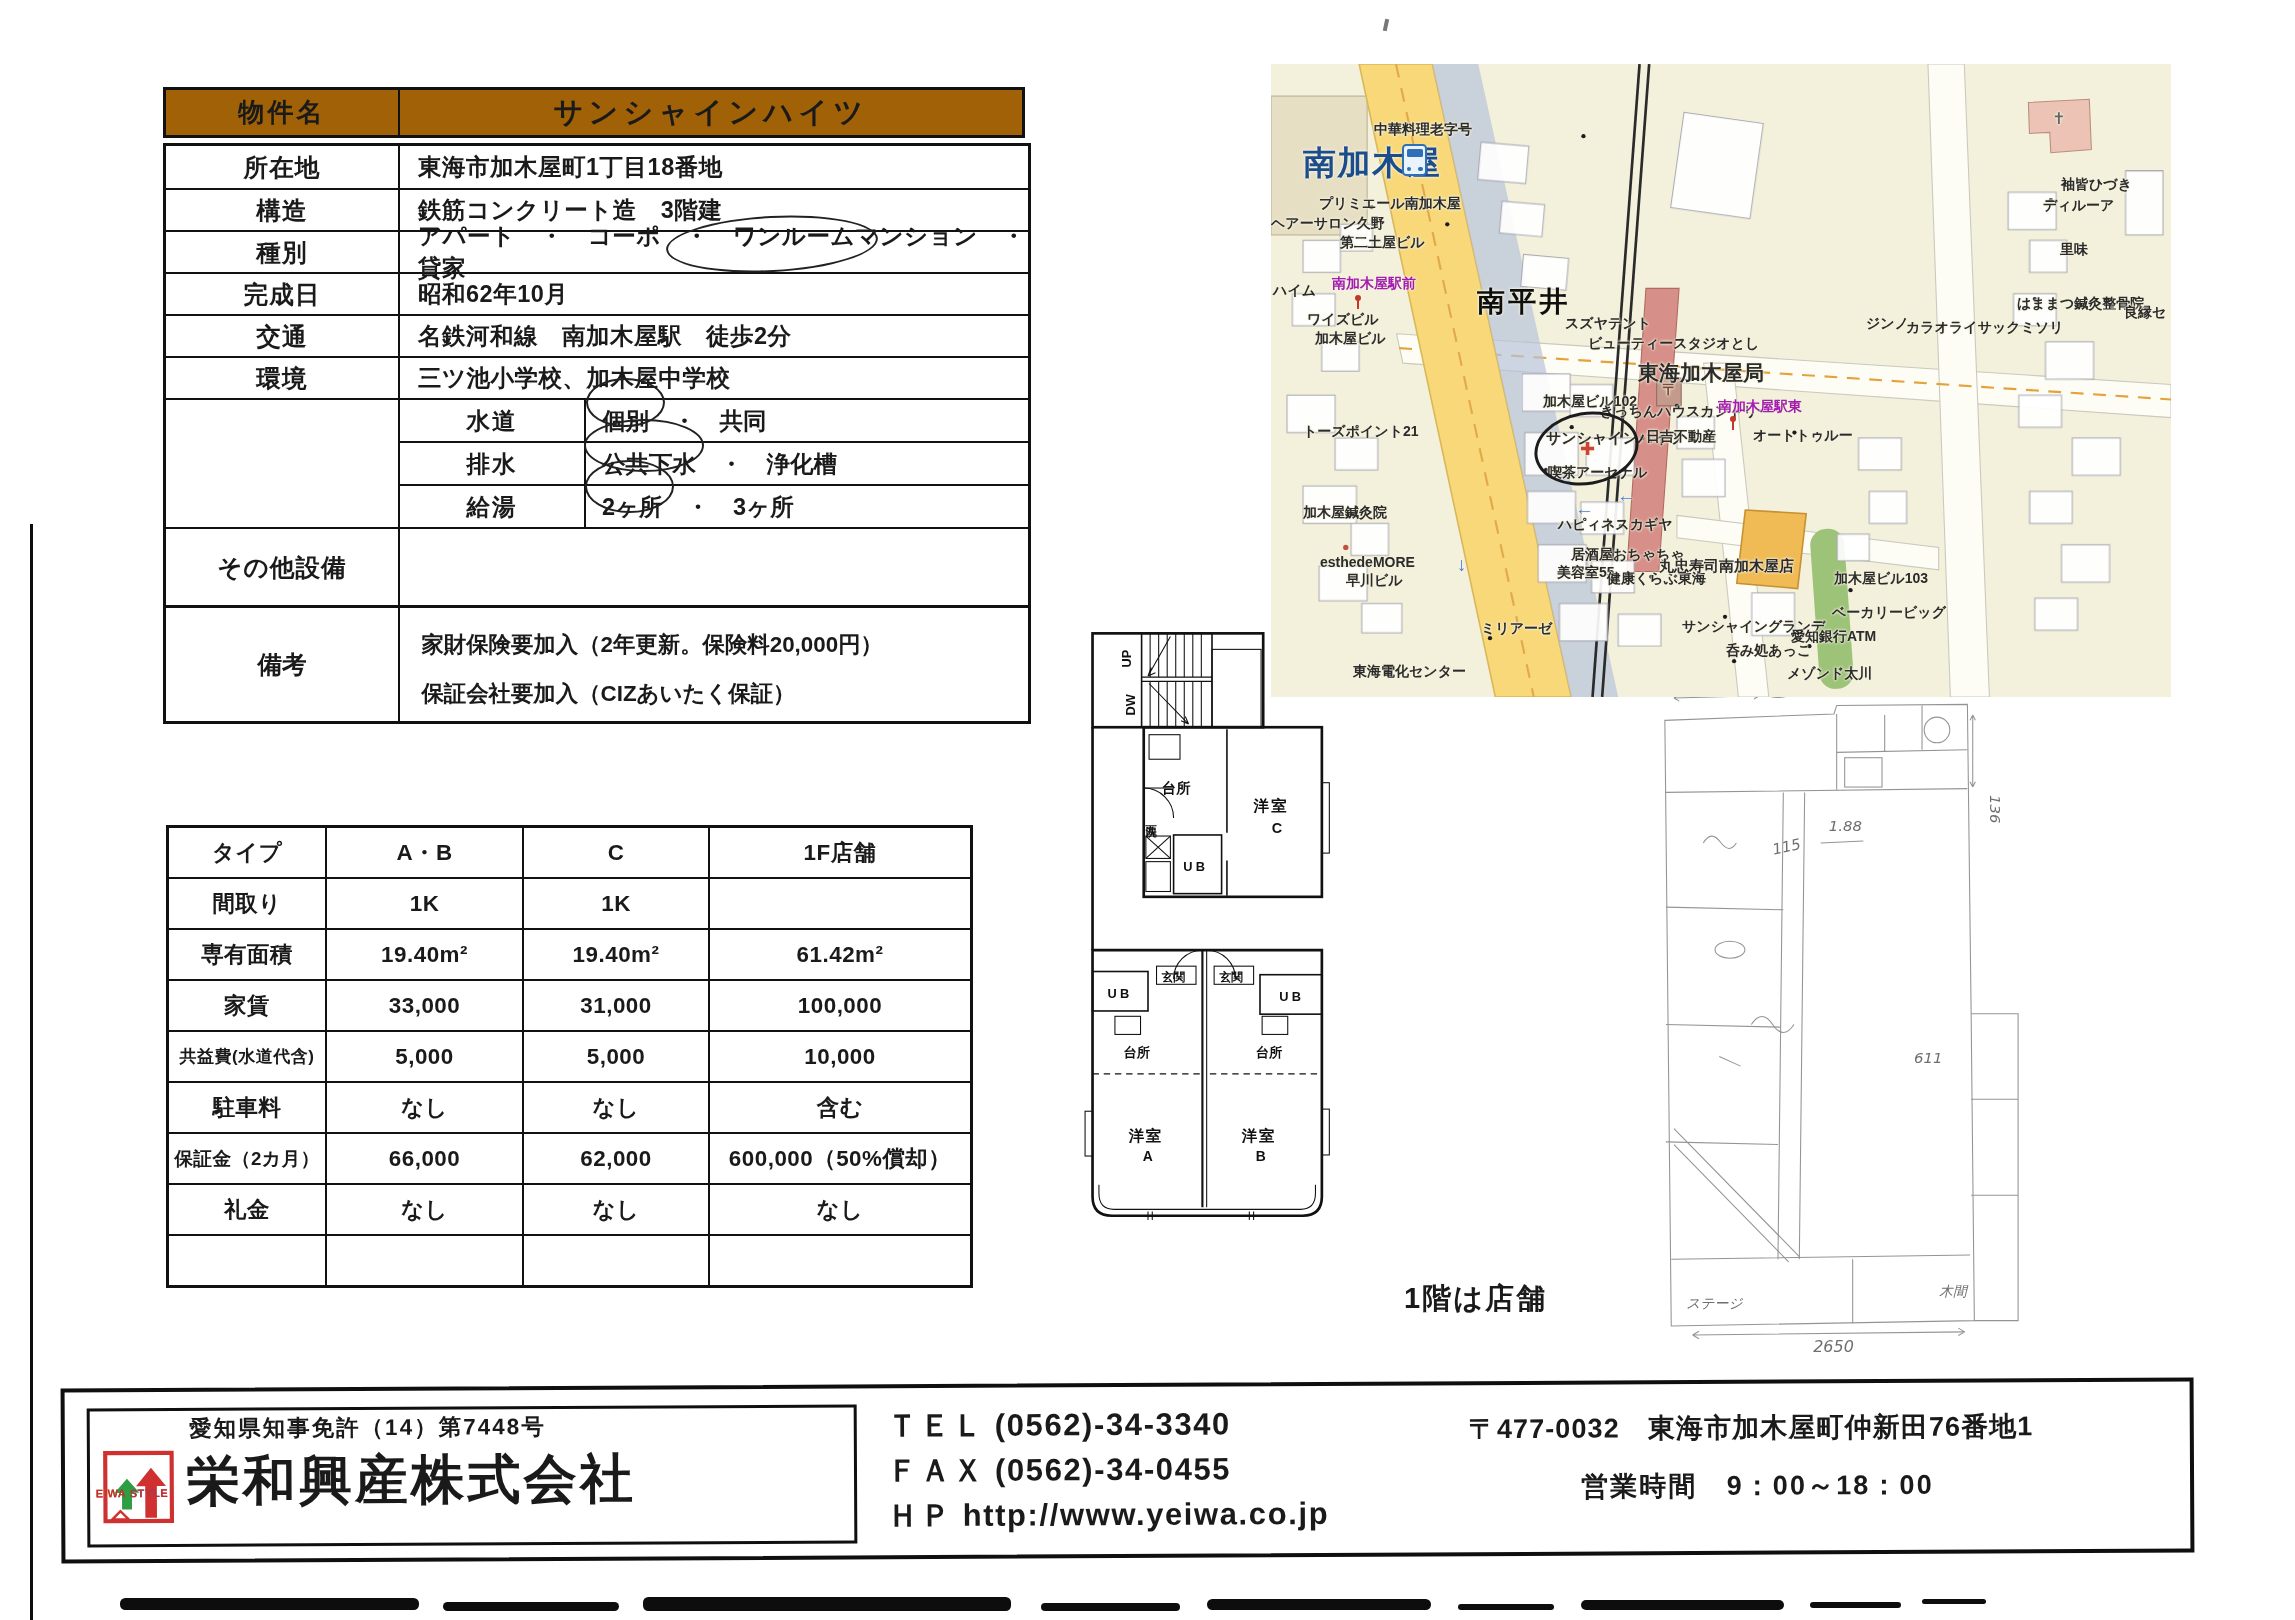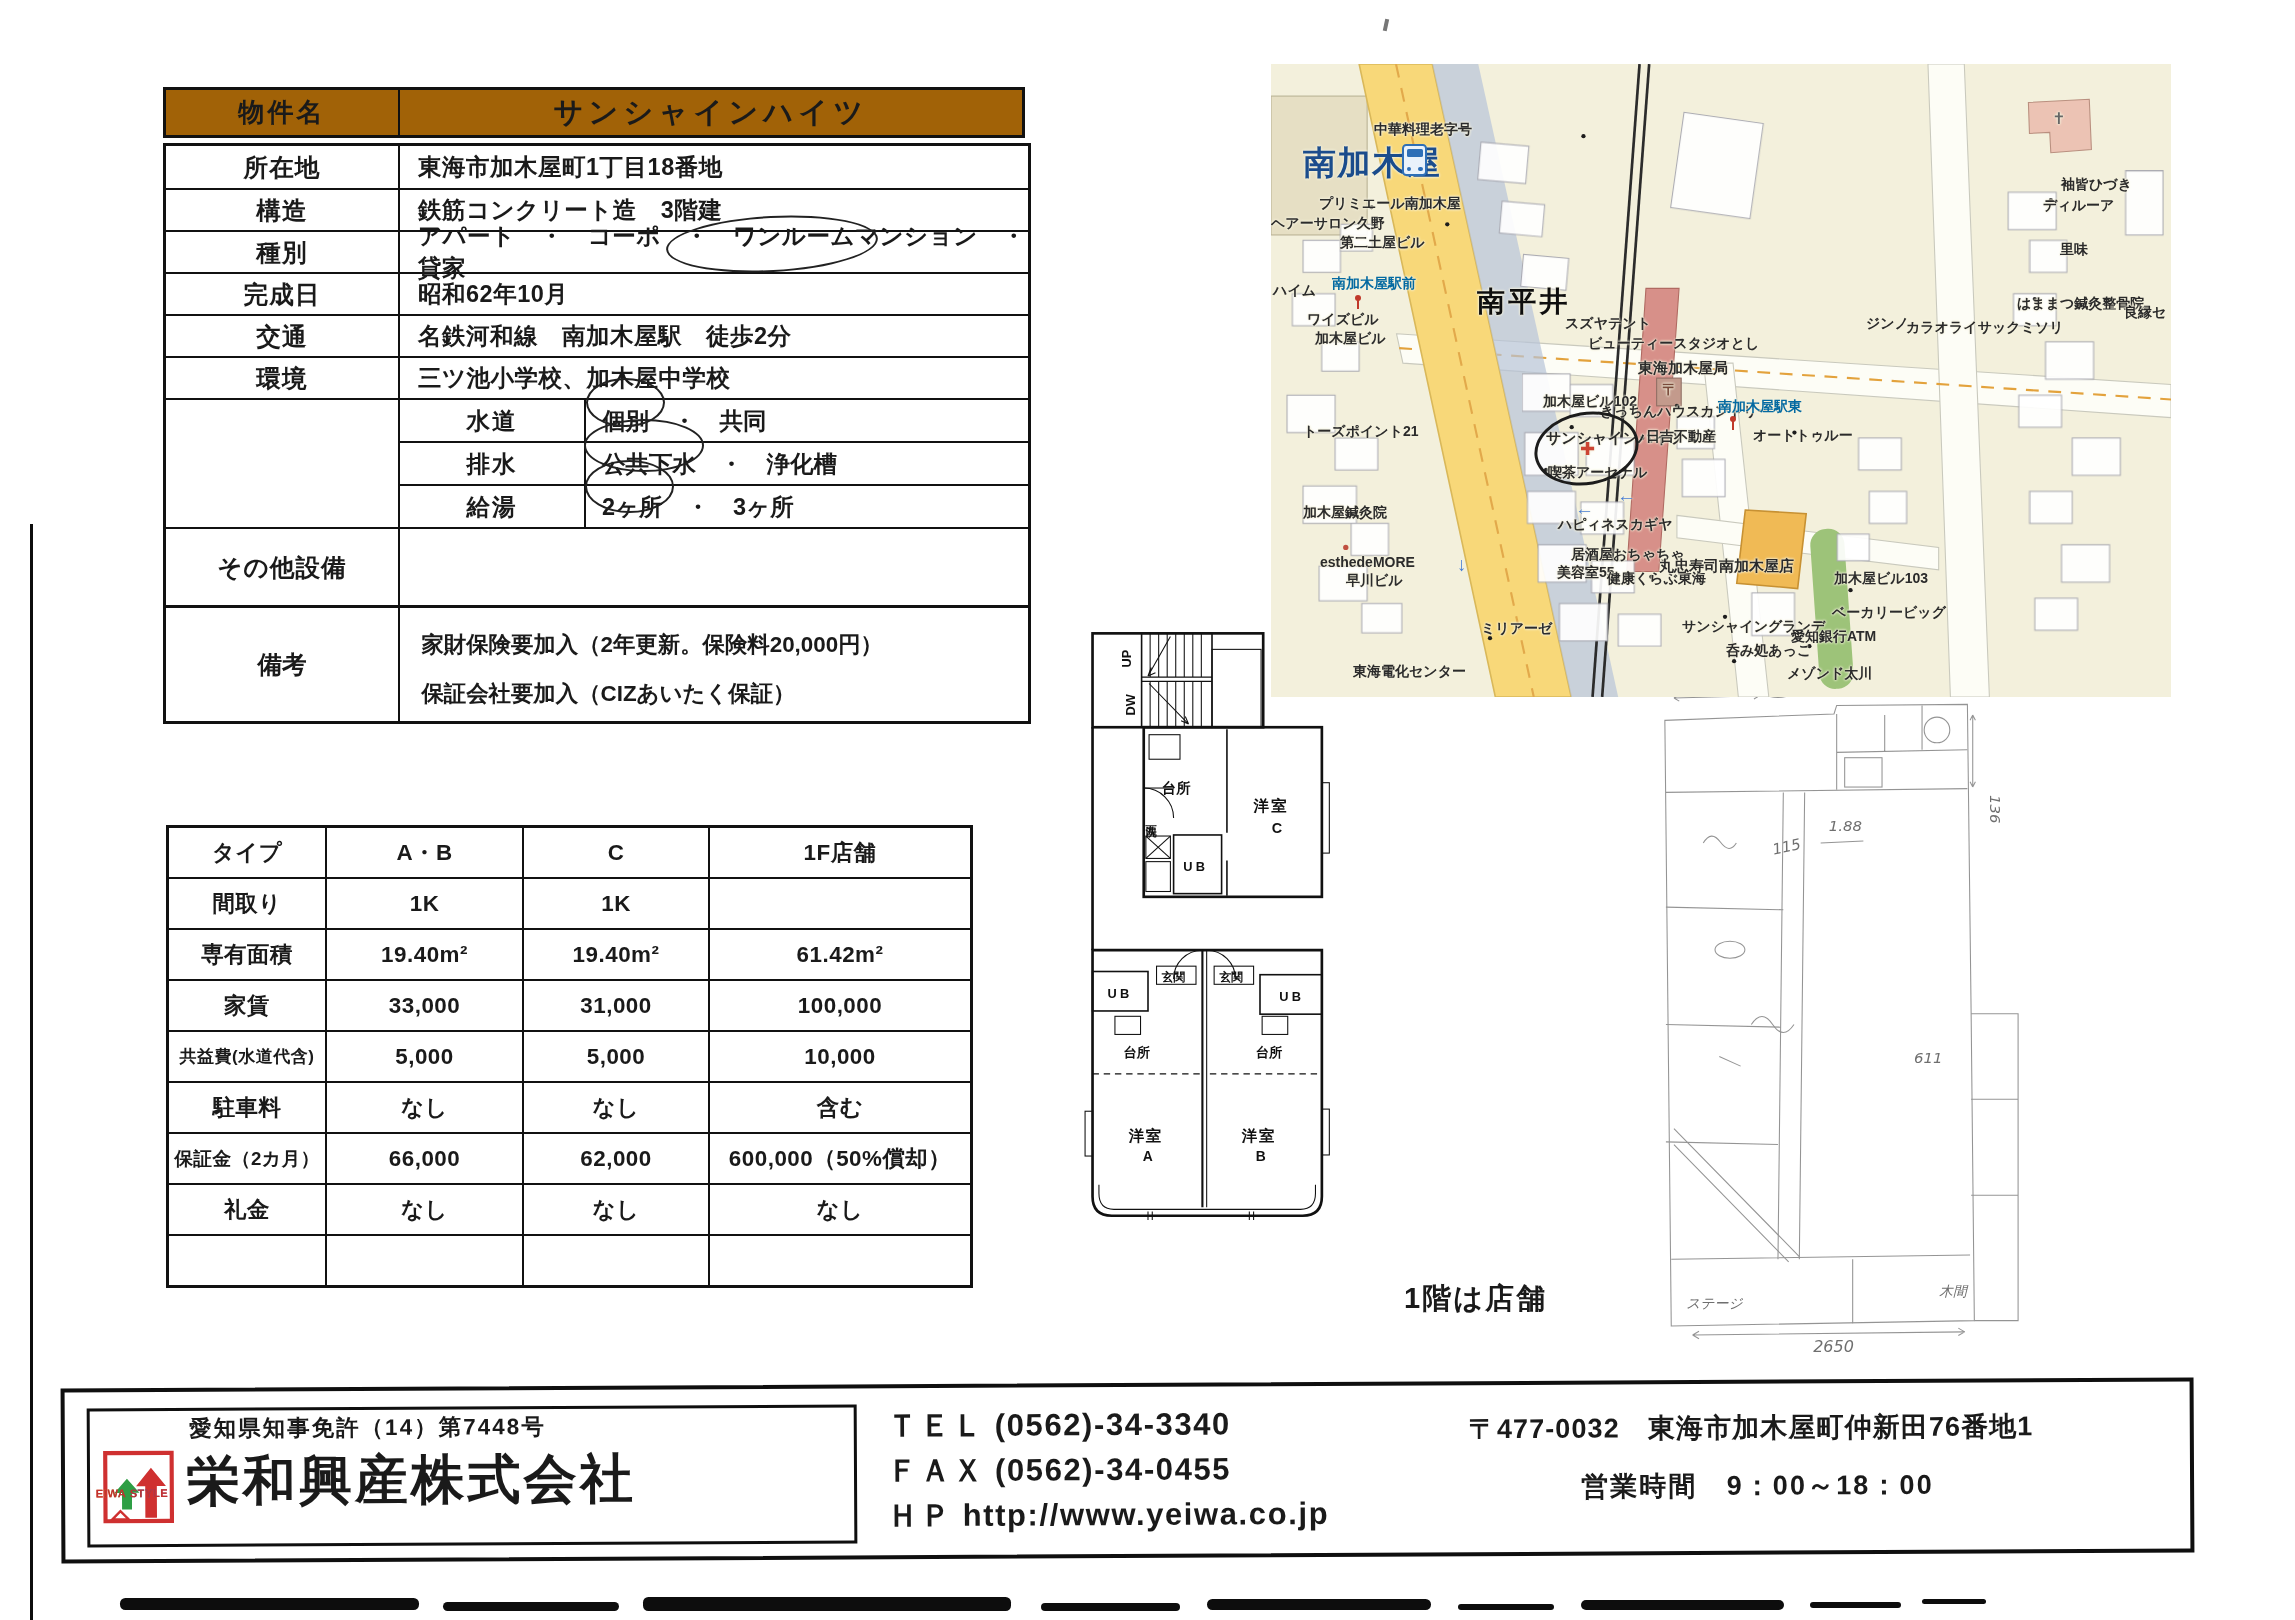--- a/index.html
+++ b/index.html
@@ -39,24 +39,24 @@
   .pr-c0{width:156px;border-right:2.1px solid #111;font-weight:700;}
   .pr-c1{width:195px;border-right:2.1px solid #111;}
   .pr-c2{width:184px;border-right:2.1px solid #111;}
   .pr-c3{flex:1;}
   .pr-small{font-size:17px;}
   .pr-msmall{font-size:18.7px;}
   
   .map{position:absolute;left:1271px;top:64px;width:900px;height:633px;background:#f3f0dc;overflow:hidden;}
   .ml{position:absolute;font-size:14px;color:#2b2b2b;white-space:nowrap;font-weight:600;
       text-shadow:0 0 2.7px #f3f0dc,0 0 2.7px #f3f0dc,0 0 1.6px #f3f0dc;}
-  .ml.red{color:#0369a1;}
+  .ml.red{color:#a21caf;}
   .ml.big-blue{font-size:33px;font-weight:800;color:#1b4c8c;letter-spacing:1.6px;}
   .ml.big-black{font-size:28px;font-weight:800;color:#0e0e0e;letter-spacing:3.2px;}
-  .ml.bold{font-weight:800;font-size:15px;}
+  .ml.bold{font-weight:800;font-size:21px;}
   .ml.icon{font-size:16px;font-weight:700;}
   .map-ellipse{position:absolute;left:263px;top:348px;width:99px;height:67px;border:3.7px solid #1c1c1c;
                border-radius:50%;transform:rotate(-10deg);}
   .train-icon{position:absolute;left:131px;top:80px;width:21.4px;height:28px;background:#eaf2fb;
               border:2.1px solid #2e6fb7;border-radius:4.3px;}
   .train-icon .win{position:absolute;left:2.7px;top:2.7px;right:2.7px;height:8.5px;background:#2e6fb7;border-radius:1.6px;}
   .train-icon .w1,.train-icon .w2{position:absolute;bottom:2.7px;width:4.8px;height:4.8px;border-radius:50%;background:#2e6fb7;}
   .train-icon .w1{left:2.7px;} .train-icon .w2{right:2.7px;}
   .busstop{position:absolute;width:6.4px;height:6.4px;border-radius:50%;background:#c0392b;}
   .busstop::after{content:"";position:absolute;left:2.1px;top:5.3px;width:2.1px;height:8.5px;background:#c0392b;}

